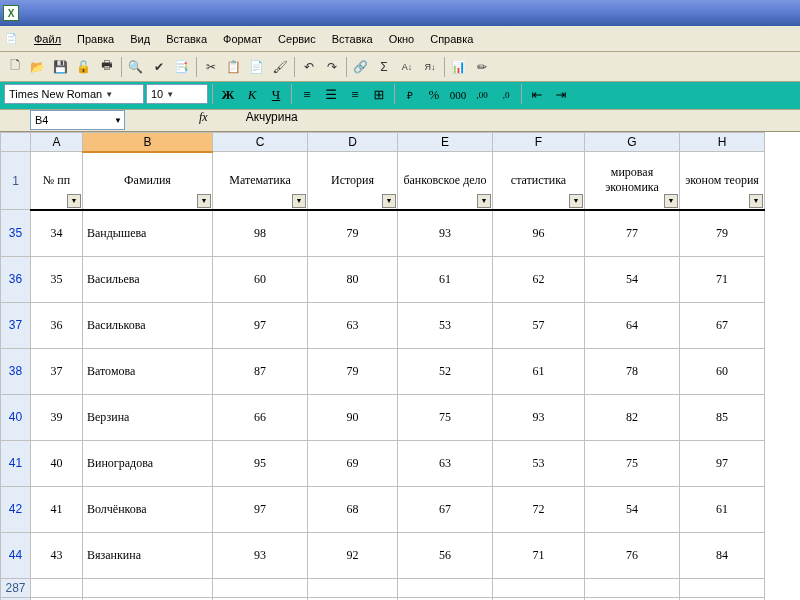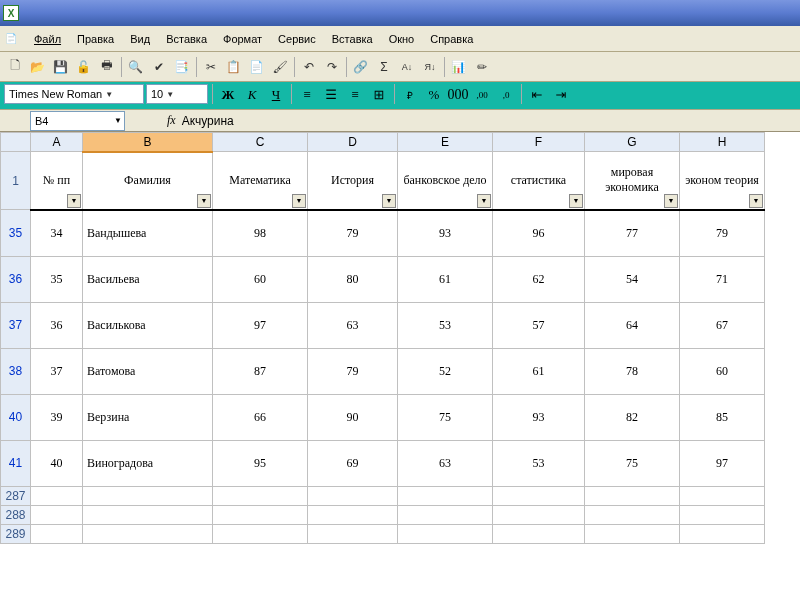--- a/index.html
+++ b/index.html
@@ -107,24 +107,24 @@
     align-items: center; justify-content: center;
     font-family: "Times New Roman", serif;
     font-size: 13px;
     cursor: default;
   }
   .fmt-bold { font-weight: bold; }
   .fmt-italic { font-style: italic; }
   .fmt-under { text-decoration: underline; }
   .namebox-row {
     display: flex;
-    align-items: center;
     background: #ece9d8;
     border-bottom: 1px solid #9a9176;
     height: 22px;
+    gap: 32px;
   }
   .namebox {
     width: 95px;
     height: 20px;
     background: #fff;
     border: 1px solid #7b9ebd;
     margin: 0 2px 0 30px;
     display: flex;
     align-items: center;
     justify-content: space-between;
@@ -279,21 +279,21 @@
     <span class="fmt-btn fmt-italic">К</span>
     <span class="fmt-btn fmt-under">Ч</span>
     <span class="sep"></span>
     <span class="fmt-btn">≡</span>
     <span class="fmt-btn">☰</span>
     <span class="fmt-btn">≡</span>
     <span class="fmt-btn">⊞</span>
     <span class="sep"></span>
     <span class="fmt-btn" style="font-size:10px">₽</span>
     <span class="fmt-btn">%</span>
-    <span class="fmt-btn" style="font-size:14px">000</span>
+    <span class="fmt-btn" style="font-size:11px">000</span>
     <span class="fmt-btn" style="font-size:9px">,00</span>
     <span class="fmt-btn" style="font-size:9px">,0</span>
     <span class="sep"></span>
     <span class="fmt-btn">⇤</span>
     <span class="fmt-btn">⇥</span>
   </div>
 
   <div class="namebox-row">
     <div class="namebox">
       <span>B4</span>
@@ -425,20 +425,42 @@
             <th class="row-head filtered">41</th>
             <td class="data rownum">40</td>
             <td class="data txt">Виноградова</td>
             <td class="data">95</td>
             <td class="data">69</td>
             <td class="data">63</td>
             <td class="data">53</td>
             <td class="data">75</td>
             <td class="data">97</td>
           </tr>
+          <tr>
+            <th class="row-head filtered">42</th>
+            <td class="data rownum">41</td>
+            <td class="data txt">Волчёнкова</td>
+            <td class="data">97</td>
+            <td class="data">68</td>
+            <td class="data">67</td>
+            <td class="data">72</td>
+            <td class="data">54</td>
+            <td class="data">61</td>
+          </tr>
+          <tr>
+            <th class="row-head filtered">44</th>
+            <td class="data rownum">43</td>
+            <td class="data txt">Вязанкина</td>
+            <td class="data">93</td>
+            <td class="data">92</td>
+            <td class="data">56</td>
+            <td class="data">71</td>
+            <td class="data">76</td>
+            <td class="data">84</td>
+          </tr>
         </tbody>
 
       <tbody id="empty-rows">
           <tr>
             <th class="row-head">287</th>
             <td></td>
             <td></td>
             <td></td>
             <td></td>
             <td></td>

